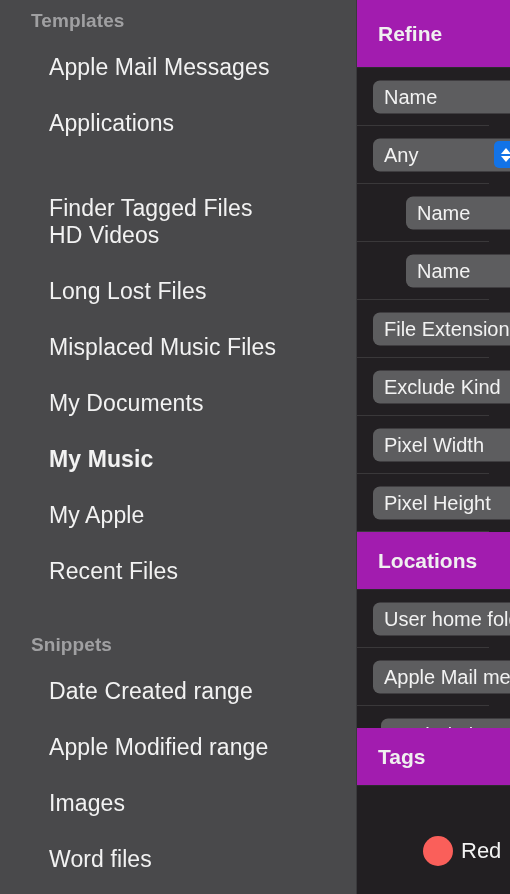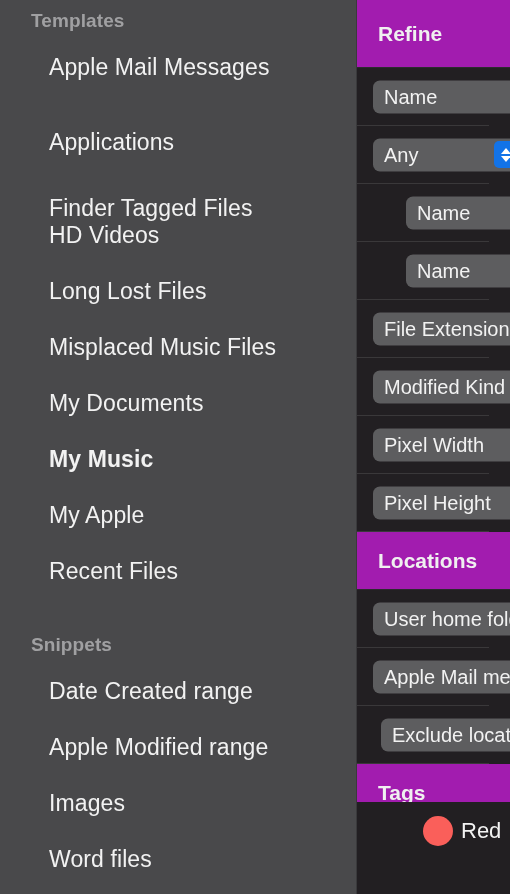--- a/index.html
+++ b/index.html
@@ -148,21 +148,21 @@
 </style>
 </head>
 <body>
 
 <div id="app">
 
   <div class="sidebar">
     <div id="sidebar-content">
         <div class="sb-group-header" style="top: 10px;">Templates</div>
         <div class="sb-item" style="top: 54px;">Apple Mail Messages</div>
-        <div class="sb-item" style="top: 110px; margin-top: 19px;">Applications</div>
+        <div class="sb-item" style="top: 110px;">Applications</div>
         <div class="sb-item" style="top: 166px; margin-top: 29px;">Finder Tagged Files</div>
         <div class="sb-item" style="top: 222px;">HD Videos</div>
         <div class="sb-item" style="top: 278px;">Long Lost Files</div>
         <div class="sb-item" style="top: 334px;">Misplaced Music Files</div>
         <div class="sb-item" style="top: 390px;">My Documents</div>
         <div class="sb-item" style="top: 446px; font-weight: bold;">My Music</div>
         <div class="sb-item" style="top: 502px;">My Apple</div>
         <div class="sb-item" style="top: 558px;">Recent Files</div>
         <div class="sb-group-header" style="top: 634px;">Snippets</div>
         <div class="sb-item" style="top: 678px;">Date Created range</div>
@@ -202,21 +202,21 @@
             <span>Name</span>
           </div>
         </div>
         <div class="rp-row" style="top: 300px; height: 58px;">
           <div class="rp-pill" style="left: 16px; width: 160px;">
             <span>File Extension</span>
           </div>
         </div>
         <div class="rp-row" style="top: 358px; height: 58px;">
           <div class="rp-pill" style="left: 16px; width: 160px;">
-            <span>Modified Kind</span>
+            <span>Exclude Kind</span>
           </div>
         </div>
         <div class="rp-row" style="top: 416px; height: 58px;">
           <div class="rp-pill" style="left: 16px; width: 160px;">
             <span>Pixel Width</span>
           </div>
         </div>
         <div class="rp-row" style="top: 474px; height: 58px;">
           <div class="rp-pill" style="left: 16px; width: 160px;">
             <span>Pixel Height</span>
@@ -233,23 +233,23 @@
         <div class="rp-row" style="top: 648px; height: 58px;">
           <div class="rp-pill" style="left: 16px; width: 160px;">
             <span>Apple Mail messages</span>
           </div>
         </div>
         <div class="rp-row" style="top: 706px; height: 58px;">
           <div class="rp-pill" style="left: 24px; width: 160px;">
             <span>Exclude locations</span>
           </div>
         </div>
-        <div class="rp-section" style="top: 764px; height: 58px;">
+        <div class="rp-section" style="top: 728px; height: 58px;">
           <div class="rp-section-title">Tags</div>
         </div>
-        <div class="rp-tagrow" style="top: 802px; height: 58px;">
+        <div class="rp-tagrow" style="top: 822px; height: 58px;">
           <div class="tag-dot" style="left: 66px; top: 14px; background: rgb(250, 95, 90);"></div>
           <div class="tag-label" style="left: 104px; top: 16px;">Red</div>
         </div>
       </div>
   </div>
 
 </div>
 
 </body></html>

